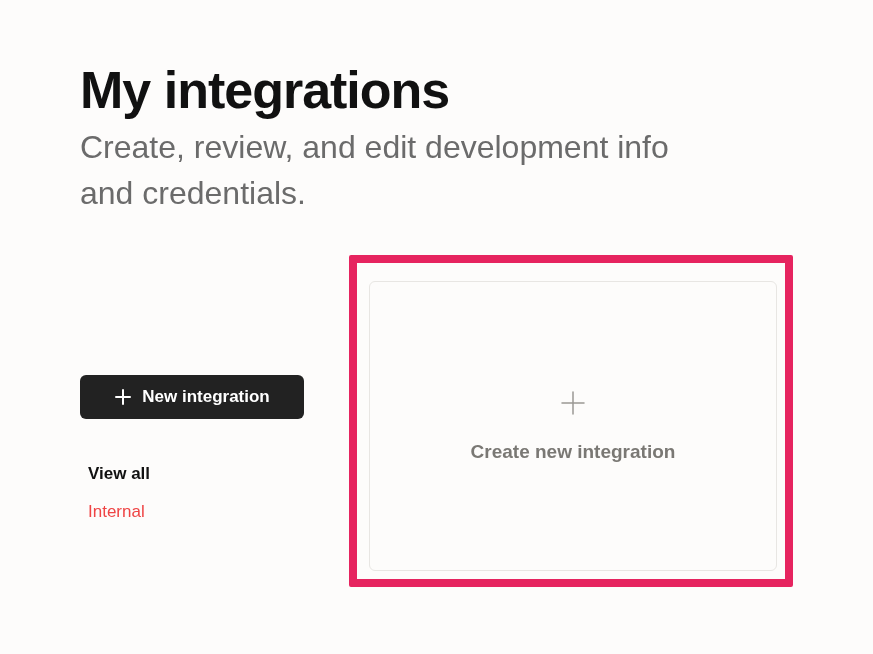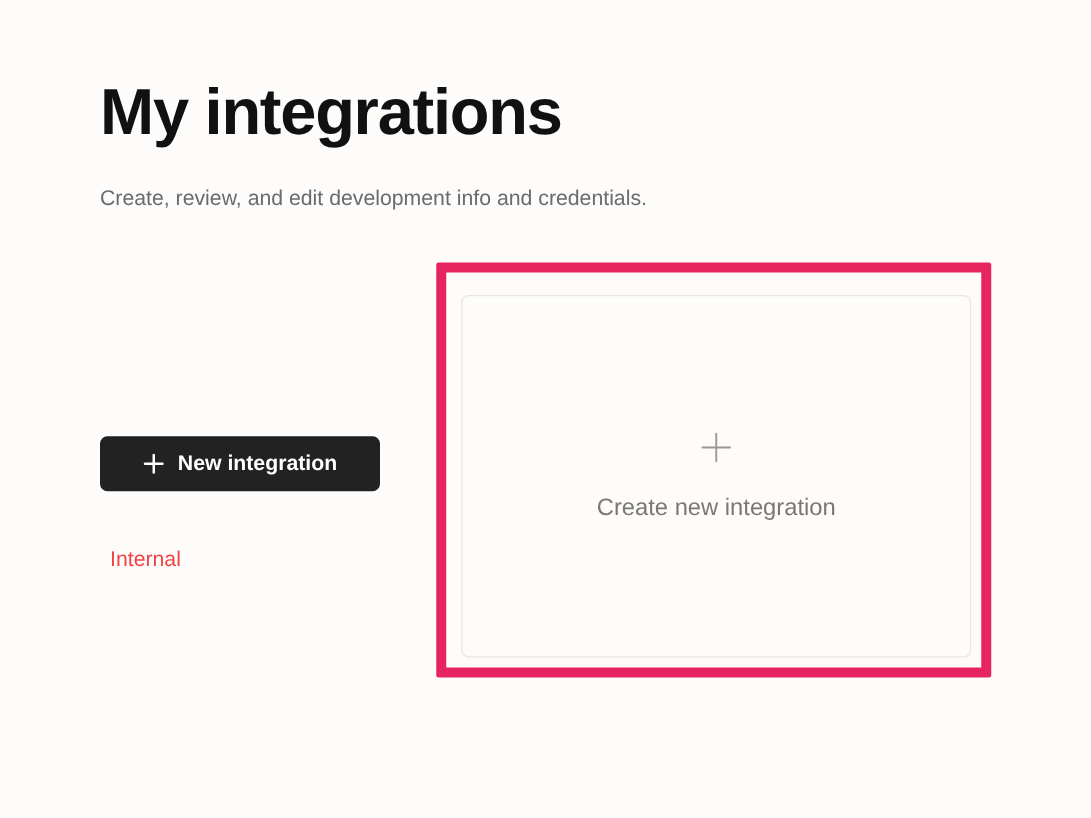--- a/index.html
+++ b/index.html
@@ -12,24 +12,24 @@
       background: #fdfcfb;
       width: 873px;
       height: 654px;
       padding: 60px 80px 0 80px;
     }
     .page-title {
       font-size: 52px;
       font-weight: 700;
       color: #111;
       letter-spacing: -1px;
-      margin-bottom: 27px;
+      margin-bottom: 4px;
     }
     .page-subtitle {
-      font-size: 17px;
+      font-size: 32px;
       font-weight: 400;
       color: #6b6b6b;
       line-height: 1.45;
       margin-bottom: 70px;
       max-width: 640px;
     }
     .content-row {
       display: flex;
       align-items: center;
       gap: 45px;
@@ -86,20 +86,21 @@
       border: 1px solid #e8e6e3;
       border-radius: 6px;
       height: 290px;
       display: flex;
       flex-direction: column;
       align-items: center;
       justify-content: center;
       gap: 24px;
       cursor: pointer;
       background: #fdfcfb;
+      font-weight: bold;
     }
     .create-card-icon {
       color: #9a9894;
     }
     .create-card-label {
       font-size: 19px;
       color: #7a7874;
     }
   </style>
 </head>
@@ -111,20 +112,21 @@
 <div class="content-row">
   <aside class="sidebar">
     <button class="new-integration-btn">
       <svg width="18" height="18" viewBox="0 0 18 18" fill="none" stroke="currentColor" stroke-width="2" stroke-linecap="round">
         <line x1="9" y1="2" x2="9" y2="16"></line>
         <line x1="2" y1="9" x2="16" y2="9"></line>
       </svg>
       <span>New integration</span>
     </button>
     <ul class="filter-list">
+      <li class="filter-item active">View all</li>
       <li class="filter-item">Internal</li>
     </ul>
   </aside>
 
   <div class="main-area">
     <div class="highlight-box">
       <div class="create-card">
         <svg class="create-card-icon" width="28" height="28" viewBox="0 0 28 28" fill="none" stroke="currentColor" stroke-width="1.5" stroke-linecap="round">
           <line x1="14" y1="3" x2="14" y2="25"></line>
           <line x1="3" y1="14" x2="25" y2="14"></line>

